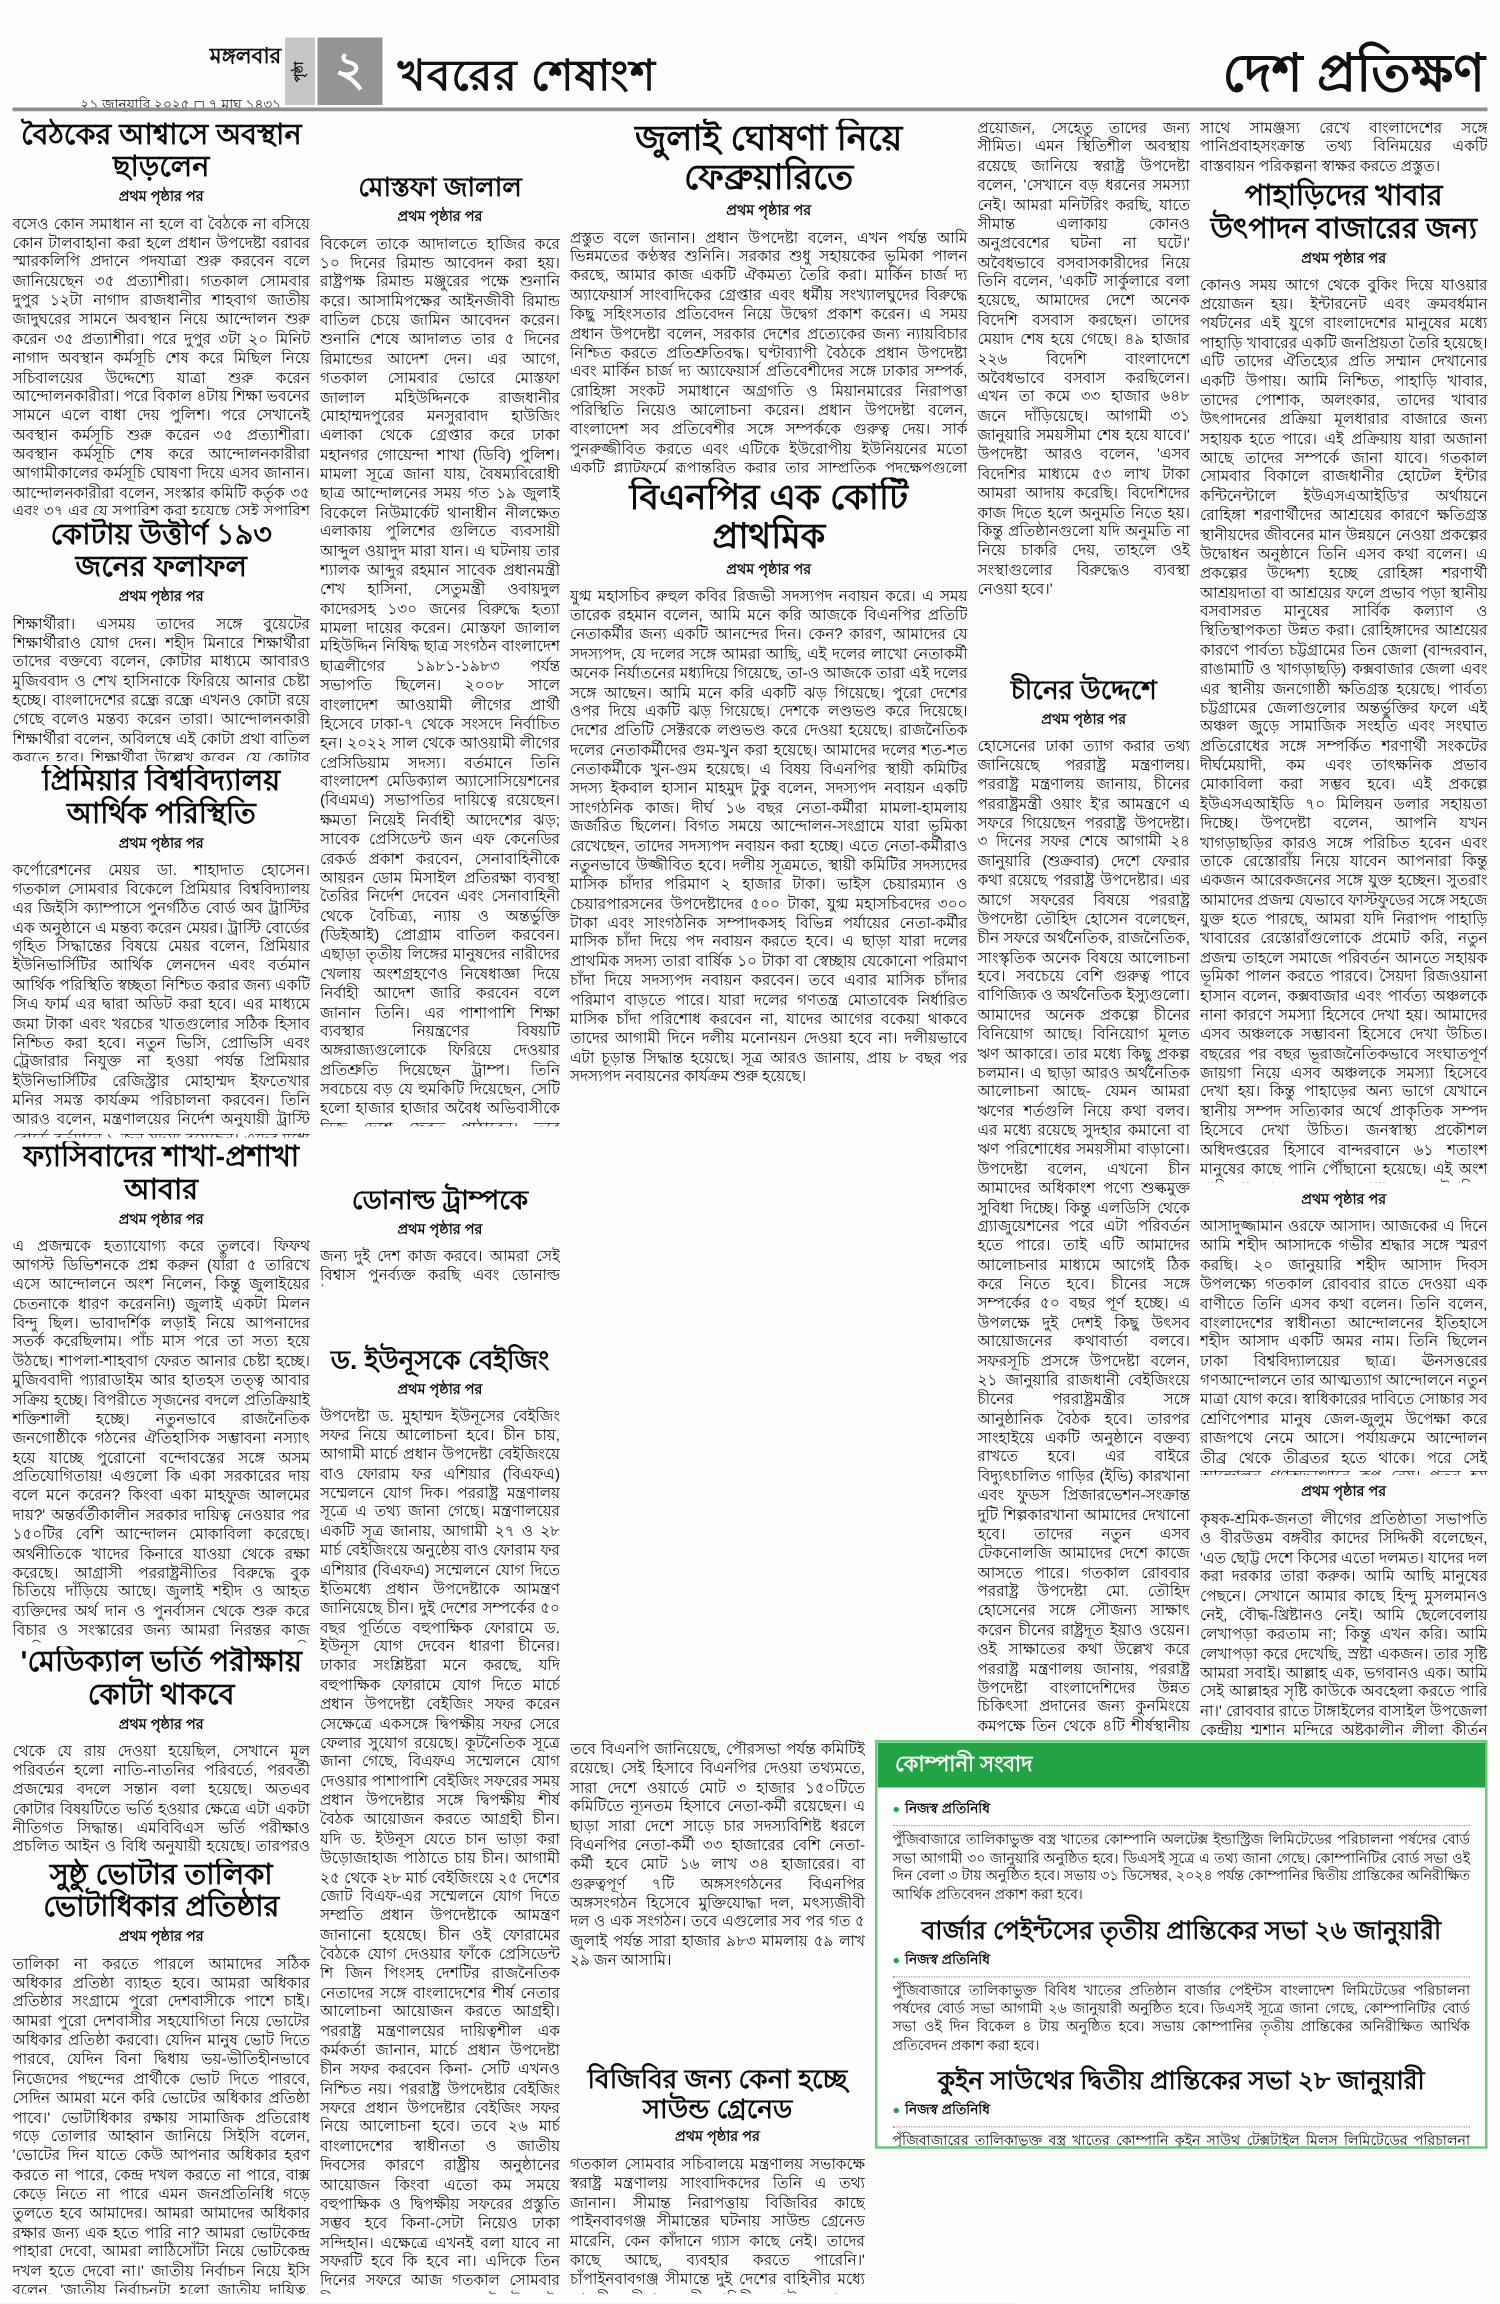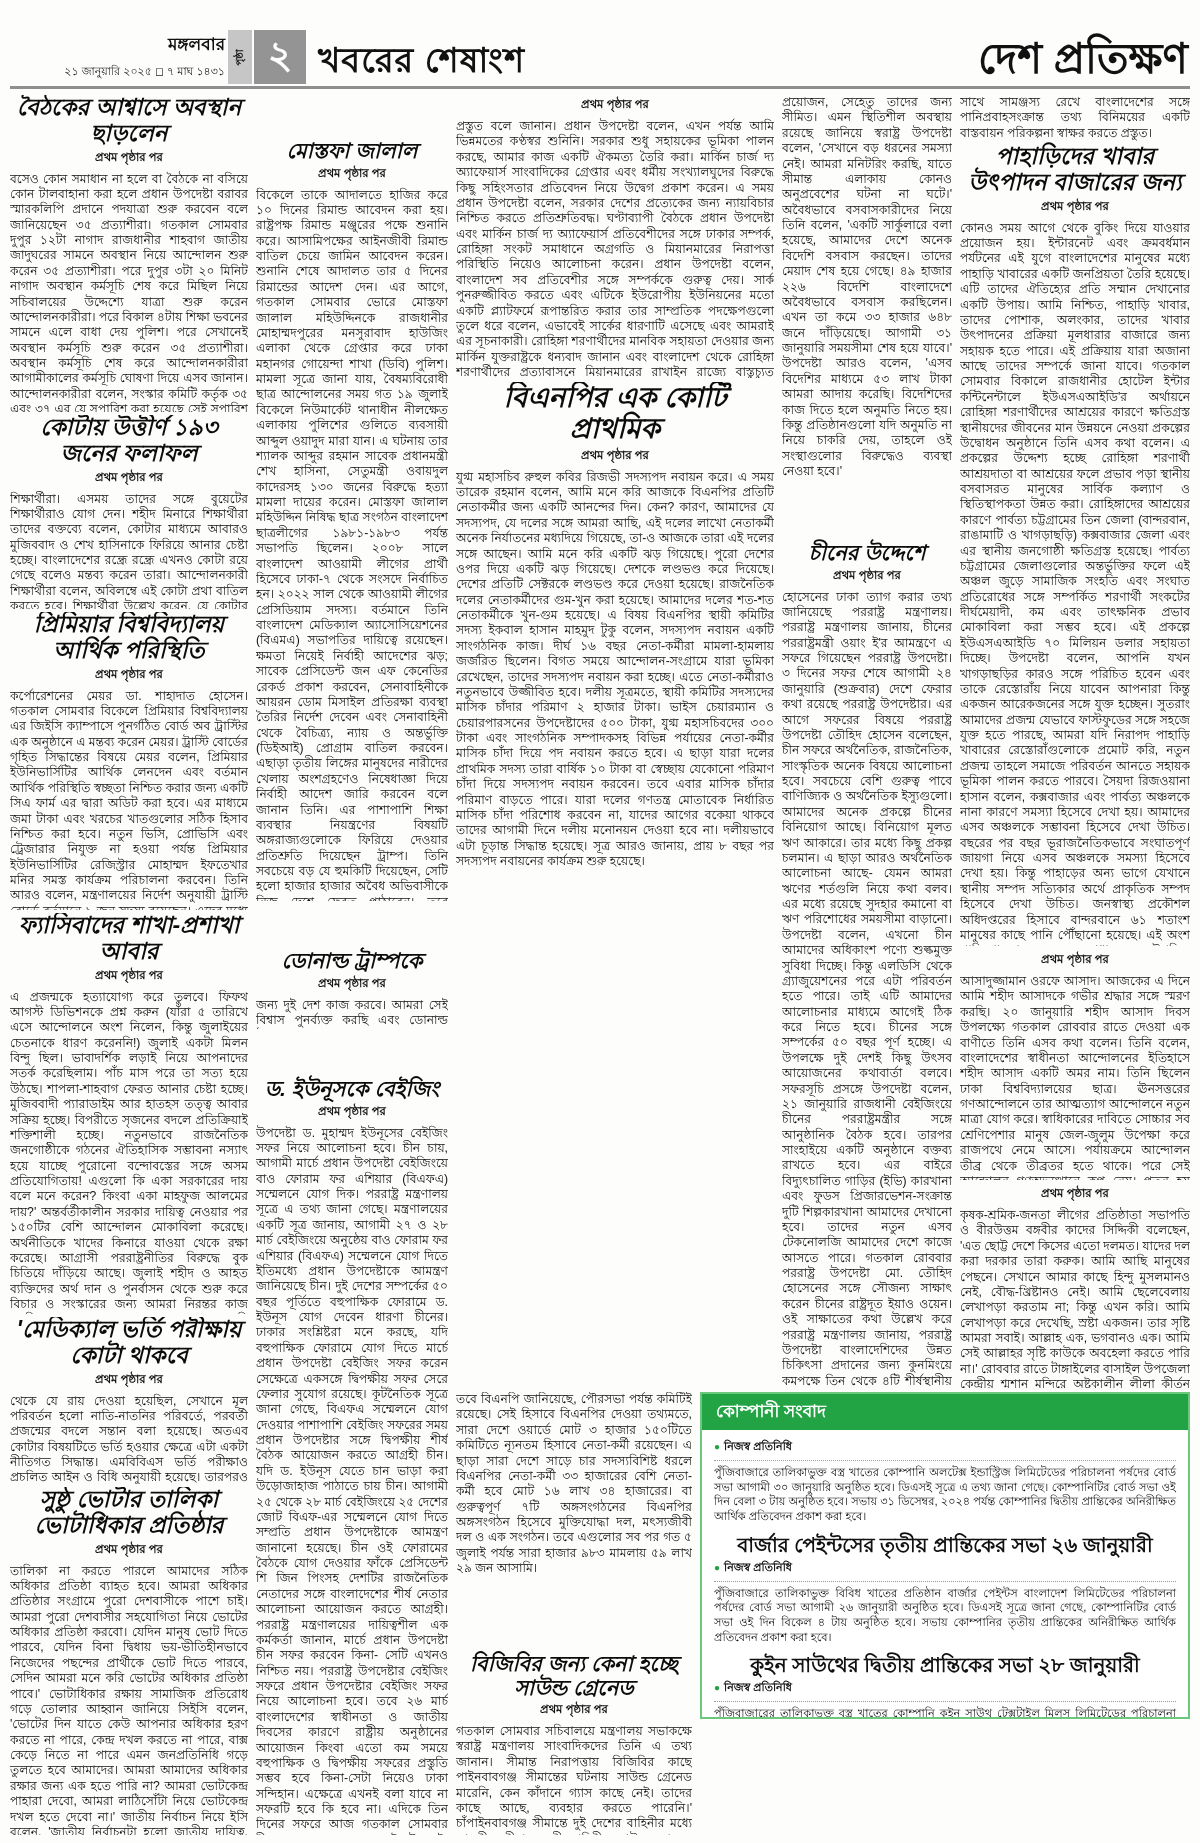--- a/index.html
+++ b/index.html
@@ -3,31 +3,31 @@
 <meta charset="utf-8">
 <style>
   html,body{margin:0;padding:0;background:#e8e8e4;}
   .page{position:relative;width:1200px;height:1843px;margin:0 auto;background:#fdfdfb;
         font-family:"Liberation Sans","DejaVu Sans",sans-serif;color:#111;overflow:hidden;}
   
   .hdr{position:absolute;left:0;top:0;width:1200px;height:90px;}
   .hdr-rule{position:absolute;left:10px;top:86px;width:1180px;height:3px;background:#8f8f8f;}
   .dateblock{position:absolute;right:975px;top:36px;width:210px;text-align:right;}
   .weekday{font-weight:bold;font-size:17px;line-height:1.1;}
-  .dateline{font-size:11px;margin-top:8px;color:#222;}
+  .dateline{font-size:11px;margin-top:20px;color:#222;}
   .pgbox1{position:absolute;left:228px;top:30px;width:24px;height:54px;background:#c6c6c6;
           display:flex;align-items:center;justify-content:center;}
   .pgbox1 span{transform:rotate(-90deg);font-size:10px;font-weight:bold;white-space:nowrap;}
   .pgbox2{position:absolute;left:254px;top:30px;width:52px;height:54px;background:#949494;
           display:flex;align-items:center;justify-content:center;font-size:38px;font-weight:bold;color:#fff;}
   .section-title{position:absolute;left:318px;top:34px;font-size:34px;font-weight:bold;letter-spacing:1px;}
   .masthead{position:absolute;right:12px;top:26px;font-size:42px;font-weight:bold;letter-spacing:0;}
   
   .story{position:absolute;overflow:hidden;}
-  .headline{margin:0 0 2px 0;text-align:center;font-weight:bold;line-height:1.12;color:#0c0c0c;font-style:italic;}
+  .headline{margin:0 0 2px 0;text-align:center;font-weight:bold;line-height:1.12;color:#0c0c0c;}
   .h26{font-size:23px;} .h24{font-size:21px;margin-top:44px;} .h30{font-size:28px;}
   .kicker{text-align:center;font-size:11.5px;font-weight:bold;margin:1px 0 4px 0;}
   .body{margin:0;font-size:12.2px;line-height:1.26;text-align:justify;}
   
   .cbox{position:absolute;left:700px;top:1392px;width:490px;height:327px;border:2px solid #6cc87c;
         background:#fff;box-sizing:border-box;overflow:hidden;}
   .cbox-bar{height:36px;background:#22a344;color:#fff;display:flex;align-items:center;
             padding:0 14px;font-size:17px;font-weight:bold;}
   .citem{padding:6px 12px 4px 12px;}
   .citem h3{margin:0;text-align:center;font-size:20px;font-weight:bold;line-height:1.15;}
@@ -105,20 +105,21 @@
     <p class="body">জন্য দুই দেশ কাজ করবে। আমরা সেই বিশ্বাস পুনর্ব্যক্ত করছি এবং ডোনাল্ড ট্রাম্পের নতুন মেয়াদ শুরুতে তাকে শুভ কামনা জানাই। ৪৭তম মার্কিন প্রেসিডেন্ট হিসেবে ওয়াশিংটন স্থানীয় সময় গতকাল সোমবার শপথ নেবেন ডোনাল্ড ট্রাম্প।</p>
   </article>
 
   <article class="story" style="left:256px;top:1033px;width:192px;height:802px">
     <h2 class="headline h24">ড. ইউনূসকে বেইজিং</h2>
     <div class="kicker">প্রথম পৃষ্ঠার পর</div>
     <p class="body">উপদেষ্টা ড. মুহাম্মদ ইউনূসের বেইজিং সফর নিয়ে আলোচনা হবে। চীন চায়, আগামী মার্চে প্রধান উপদেষ্টা বেইজিংয়ে বাও ফোরাম ফর এশিয়ার (বিএফএ) সম্মেলনে যোগ দিক। পররাষ্ট্র মন্ত্রণালয় সূত্রে এ তথ্য জানা গেছে। মন্ত্রণালয়ের একটি সূত্র জানায়, আগামী ২৭ ও ২৮ মার্চ বেইজিংয়ে অনুষ্ঠেয় বাও ফোরাম ফর এশিয়ার (বিএফএ) সম্মেলনে যোগ দিতে ইতিমধ্যে প্রধান উপদেষ্টাকে আমন্ত্রণ জানিয়েছে চীন। দুই দেশের সম্পর্কের ৫০ বছর পূর্তিতে বহুপাক্ষিক ফোরামে ড. ইউনূস যোগ দেবেন ধারণা চীনের। ঢাকার সংশ্লিষ্টরা মনে করছে, যদি বহুপাক্ষিক ফোরামে যোগ দিতে মার্চে প্রধান উপদেষ্টা বেইজিং সফর করেন সেক্ষেত্রে একসঙ্গে দ্বিপক্ষীয় সফর সেরে ফেলার সুযোগ রয়েছে। কূটনৈতিক সূত্রে জানা গেছে, বিএফএ সম্মেলনে যোগ দেওয়ার পাশাপাশি বেইজিং সফরের সময় প্রধান উপদেষ্টার সঙ্গে দ্বিপক্ষীয় শীর্ষ বৈঠক আয়োজন করতে আগ্রহী চীন। যদি ড. ইউনূস যেতে চান ভাড়া করা উড়োজাহাজ পাঠাতে চায় চীন। আগামী ২৫ থেকে ২৮ মার্চ বেইজিংয়ে ২৫ দেশের জোট বিএফ-এর সম্মেলনে যোগ দিতে সম্প্রতি প্রধান উপদেষ্টাকে আমন্ত্রণ জানানো হয়েছে। চীন ওই ফোরামের বৈঠকে যোগ দেওয়ার ফাঁকে প্রেসিডেন্ট শি জিন পিংসহ দেশটির রাজনৈতিক নেতাদের সঙ্গে বাংলাদেশের শীর্ষ নেতার আলোচনা আয়োজন করতে আগ্রহী। পররাষ্ট্র মন্ত্রণালয়ের দায়িত্বশীল এক কর্মকর্তা জানান, মার্চে প্রধান উপদেষ্টা চীন সফর করবেন কিনা- সেটি এখনও নিশ্চিত নয়। পররাষ্ট্র উপদেষ্টার বেইজিং সফরে প্রধান উপদেষ্টার বেইজিং সফর নিয়ে আলোচনা হবে। তবে ২৬ মার্চ বাংলাদেশের স্বাধীনতা ও জাতীয় দিবসের কারণে রাষ্ট্রীয় অনুষ্ঠানের আয়োজন কিংবা এতো কম সময়ে বহুপাক্ষিক ও দ্বিপক্ষীয় সফরের প্রস্তুতি সম্ভব হবে কিনা-সেটা নিয়েও ঢাকা সন্দিহান। এক্ষেত্রে এখনই বলা যাবে না সফরটি হবে কি হবে না। এদিকে তিন দিনের সফরে আজ গতকাল সোমবার চীন সফরে যাচ্ছেন পররাষ্ট্র উপদেষ্টা তৌহিদ হোসেন। উপদেষ্টার আগামী ২৪ জানুয়ারি দেশে ফেরার কথা রয়েছে।</p>
   </article>
 
   <article class="story" style="left:456px;top:95px;width:318px;height:283px">
+    <h2 class="headline h30">জুলাই ঘোষণা নিয়ে ফেব্রুয়ারিতে</h2>
     <div class="kicker">প্রথম পৃষ্ঠার পর</div>
     <p class="body">প্রস্তুত বলে জানান। প্রধান উপদেষ্টা বলেন, এখন পর্যন্ত আমি ভিন্নমতের কণ্ঠস্বর শুনিনি। সরকার শুধু সহায়কের ভূমিকা পালন করছে, আমার কাজ একটি ঐকমত্য তৈরি করা। মার্কিন চার্জ দ্য অ্যাফেয়ার্স সাংবাদিকের গ্রেপ্তার এবং ধর্মীয় সংখ্যালঘুদের বিরুদ্ধে কিছু সহিংসতার প্রতিবেদন নিয়ে উদ্বেগ প্রকাশ করেন। এ সময় প্রধান উপদেষ্টা বলেন, সরকার দেশের প্রত্যেকের জন্য ন্যায়বিচার নিশ্চিত করতে প্রতিশ্রুতিবদ্ধ। ঘণ্টাব্যাপী বৈঠকে প্রধান উপদেষ্টা এবং মার্কিন চার্জ দ্য অ্যাফেয়ার্স প্রতিবেশীদের সঙ্গে ঢাকার সম্পর্ক, রোহিঙ্গা সংকট সমাধানে অগ্রগতি ও মিয়ানমারের নিরাপত্তা পরিস্থিতি নিয়েও আলোচনা করেন। প্রধান উপদেষ্টা বলেন, বাংলাদেশ সব প্রতিবেশীর সঙ্গে সম্পর্ককে গুরুত্ব দেয়। সার্ক পুনরুজ্জীবিত করতে এবং এটিকে ইউরোপীয় ইউনিয়নের মতো একটি প্ল্যাটফর্মে রূপান্তরিত করার তার সাম্প্রতিক পদক্ষেপগুলো তুলে ধরে বলেন, এভাবেই সার্কের ধারণাটি এসেছে এবং আমরাই এর সূচনাকারী। রোহিঙ্গা শরণার্থীদের মানবিক সহায়তা দেওয়ার জন্য মার্কিন যুক্তরাষ্ট্রকে ধন্যবাদ জানান এবং বাংলাদেশ থেকে রোহিঙ্গা শরণার্থীদের প্রত্যাবাসনে মিয়ানমারের রাখাইন রাজ্যে বাস্তুচ্যুত মানুষের জন্য একটি নিরাপদ অঞ্চল তৈরির জন্য দেশটির সমর্থন চেয়েছেন। প্রধান উপদেষ্টা উল্লেখ করেন, বাংলাদেশ মার্কিন তুলার একটি শীর্ষ আমদানিকারক এবং দেশটিকে আরও বেশি পোশাক এবং টেক্সটাইল আমদানি করার আহ্বান জানান। বৈঠকে এসডিজি বিষয়ক সিনিয়র সচিব লামিয়া মোরশেদ উপস্থিত ছিলেন।</p>
   </article>
 
   <article class="story" style="left:456px;top:382px;width:318px;height:1006px">
     <h2 class="headline h30">বিএনপির এক কোটি প্রাথমিক</h2>
     <div class="kicker">প্রথম পৃষ্ঠার পর</div>
     <p class="body">যুগ্ম মহাসচিব রুহুল কবির রিজভী সদস্যপদ নবায়ন করে। এ সময় তারেক রহমান বলেন, আমি মনে করি আজকে বিএনপির প্রতিটি নেতাকর্মীর জন্য একটি আনন্দের দিন। কেন? কারণ, আমাদের যে সদস্যপদ, যে দলের সঙ্গে আমরা আছি, এই দলের লাখো নেতাকর্মী অনেক নির্যাতনের মধ্যদিয়ে গিয়েছে, তা-ও আজকে তারা এই দলের সঙ্গে আছেন। আমি মনে করি একটি ঝড় গিয়েছে। পুরো দেশের ওপর দিয়ে একটি ঝড় গিয়েছে। দেশকে লণ্ডভণ্ড করে দিয়েছে। দেশের প্রতিটি সেক্টরকে লণ্ডভণ্ড করে দেওয়া হয়েছে। রাজনৈতিক দলের নেতাকর্মীদের গুম-খুন করা হয়েছে। আমাদের দলের শত-শত নেতাকর্মীকে খুন-গুম হয়েছে। এ বিষয় বিএনপির স্থায়ী কমিটির সদস্য ইকবাল হাসান মাহমুদ টুকু বলেন, সদস্যপদ নবায়ন একটি সাংগঠনিক কাজ। দীর্ঘ ১৬ বছর নেতা-কর্মীরা মামলা-হামলায় জর্জরিত ছিলেন। বিগত সময়ে আন্দোলন-সংগ্রামে যারা ভূমিকা রেখেছেন, তাদের সদস্যপদ নবায়ন করা হচ্ছে। এতে নেতা-কর্মীরাও নতুনভাবে উজ্জীবিত হবে। দলীয় সূত্রমতে, স্থায়ী কমিটির সদস্যদের মাসিক চাঁদার পরিমাণ ২ হাজার টাকা। ভাইস চেয়ারম্যান ও চেয়ারপারসনের উপদেষ্টাদের ৫০০ টাকা, যুগ্ম মহাসচিবদের ৩০০ টাকা এবং সাংগঠনিক সম্পাদকসহ বিভিন্ন পর্যায়ের নেতা-কর্মীর মাসিক চাঁদা দিয়ে পদ নবায়ন করতে হবে। এ ছাড়া যারা দলের প্রাথমিক সদস্য তারা বার্ষিক ১০ টাকা বা স্বেচ্ছায় যেকোনো পরিমাণ চাঁদা দিয়ে সদস্যপদ নবায়ন করবেন। তবে এবার মাসিক চাঁদার পরিমাণ বাড়তে পারে। যারা দলের গণতন্ত্র মোতাবেক নির্ধারিত মাসিক চাঁদা পরিশোধ করবেন না, যাদের আগের বকেয়া থাকবে তাদের আগামী দিনে দলীয় মনোনয়ন দেওয়া হবে না। দলীয়ভাবে এটা চূড়ান্ত সিদ্ধান্ত হয়েছে। সূত্র আরও জানায়, প্রায় ৮ বছর পর সদস্যপদ নবায়নের কার্যক্রম শুরু হয়েছে।</p>
   </article>
 

